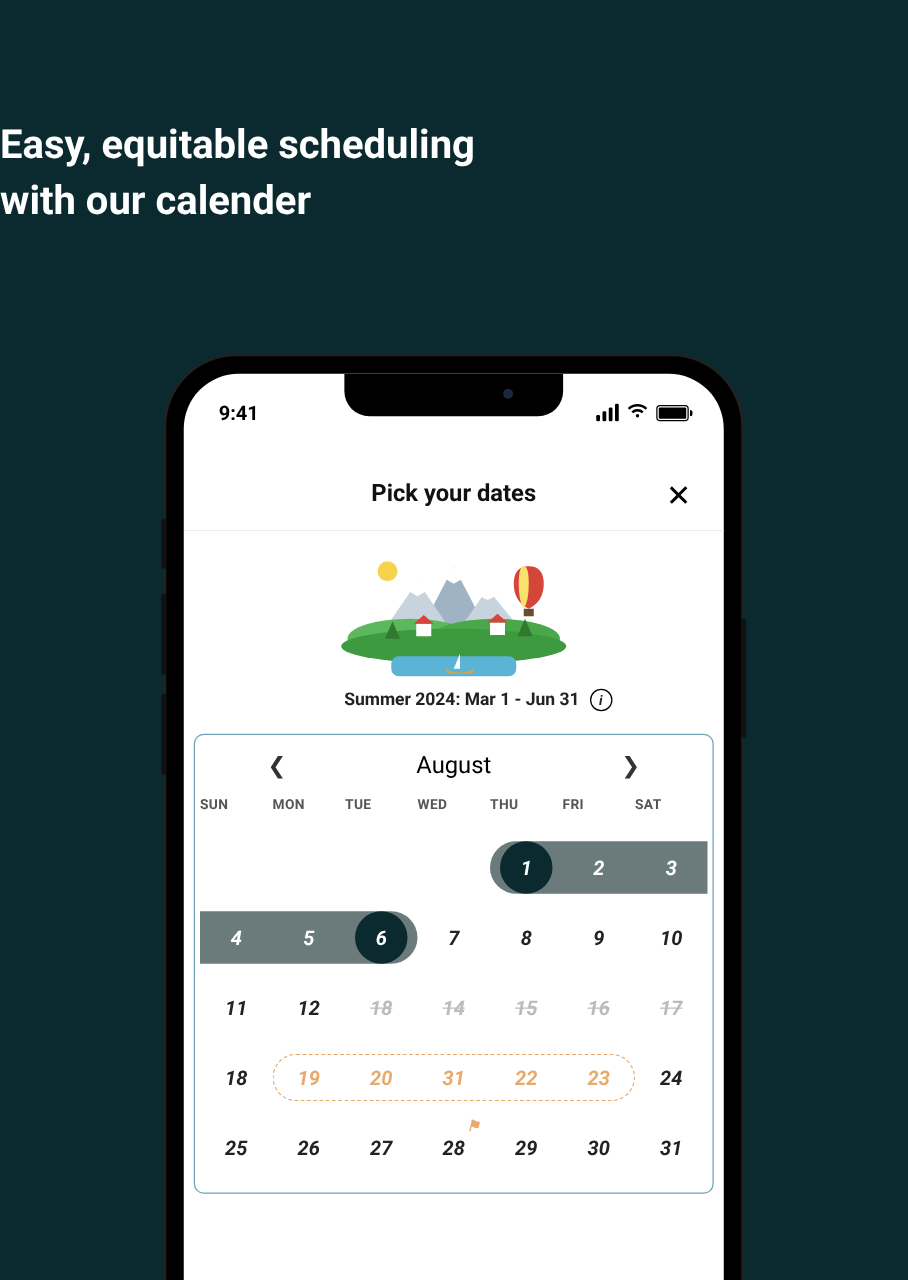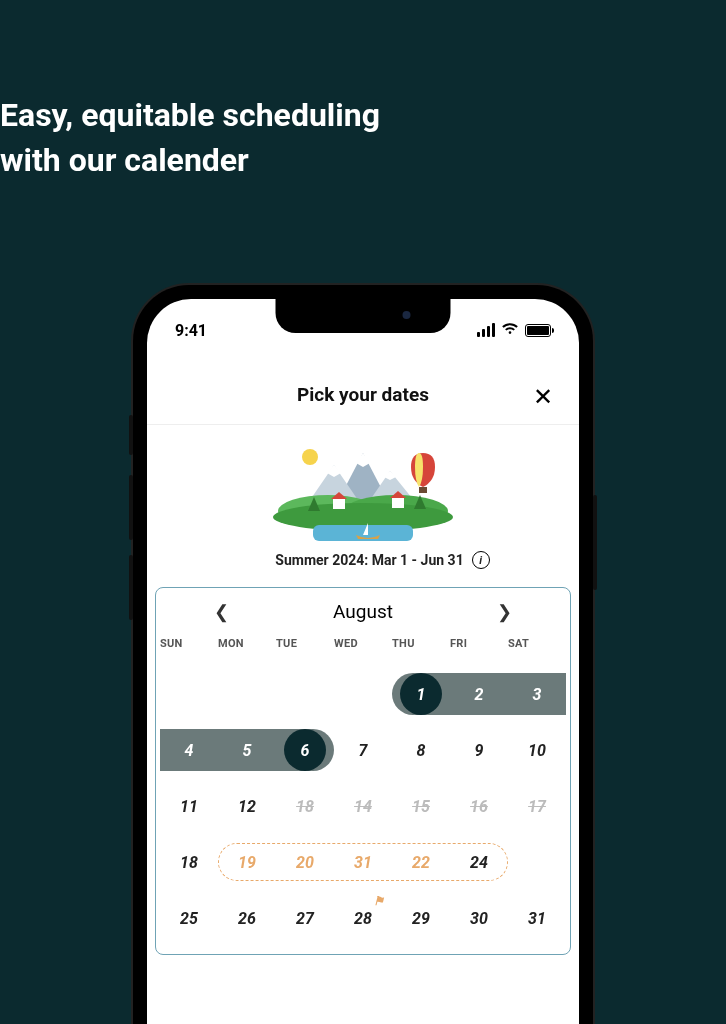--- a/index.html
+++ b/index.html
@@ -287,20 +287,21 @@
             <div class="cal-cell struck">16</div>
             <div class="cal-cell struck">17</div>
           </div>
           <div class="cal-row">
             <div class="dashed-pill"></div>
             <div class="cal-cell">18</div>
             <div class="cal-cell warm">19</div>
             <div class="cal-cell warm">20</div>
             <div class="cal-cell warm">31</div>
             <div class="cal-cell warm">22</div>
+            <div class="cal-cell warm">23</div>
             <div class="cal-cell">24</div>
           </div>
           <div class="cal-row">
             <div class="cal-cell">25</div>
             <div class="cal-cell">26</div>
             <div class="cal-cell">27</div>
             <div class="cal-cell">28<span class="flag">⚑</span></div>
             <div class="cal-cell">29</div>
             <div class="cal-cell">30</div>
             <div class="cal-cell">31</div>

